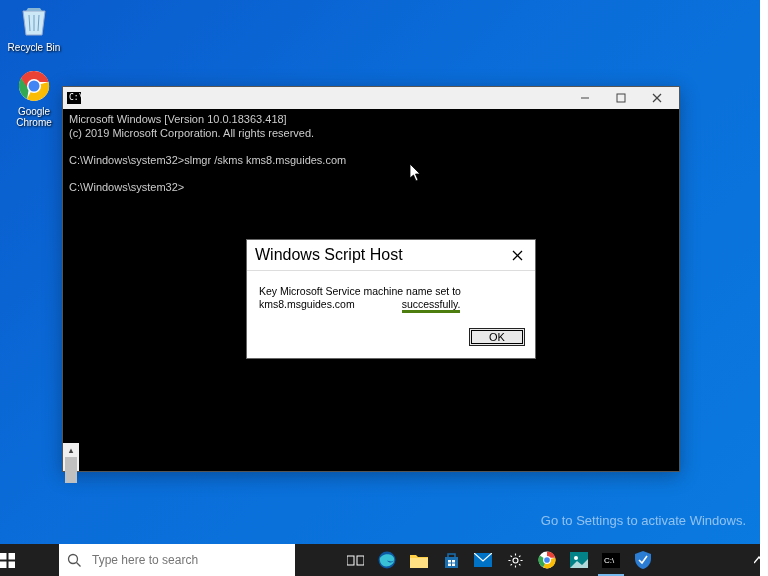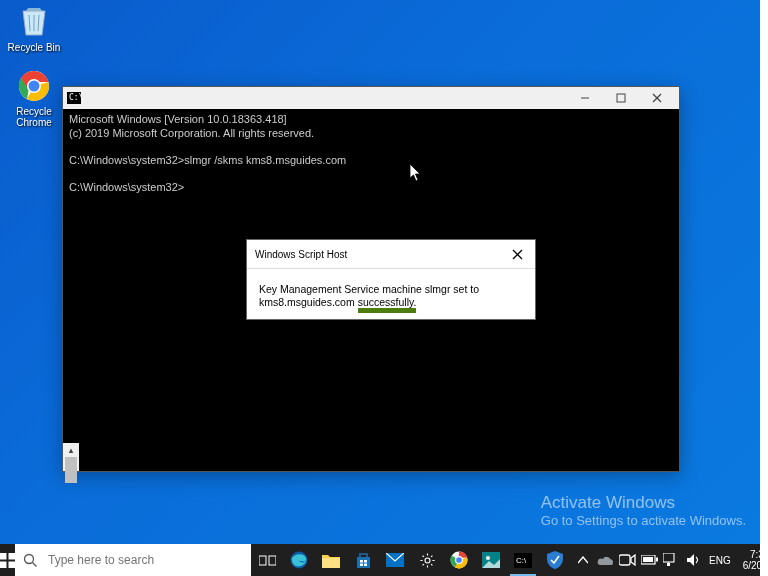--- a/index.html
+++ b/index.html
@@ -54,42 +54,43 @@
   #cursor { position: absolute; left: 410px; top: 164px; width: 12px; height: 18px; pointer-events:none; z-index: 100; }
 
   
   #dlg {
     position: absolute; left: 246px; top: 239px; width: 290px;
     border: 1px solid #666; background: #fff;
     box-shadow: 3px 3px 12px rgba(0,0,0,0.45);
     z-index: 50;
   }
   #dlg-title {
-    padding: 6px 8px; font-size: 10px; font-weight: 500;
+    padding: 6px 8px; font-size: 16px; font-weight: 500;
     display: flex; align-items: center; border-bottom: 1px solid #ddd; background: #fff;
   }
   #dlg-title .sp { flex: 1; }
   #dlg-close { width:20px;height:16px;display:flex;align-items:center;justify-content:center;
     font-size:13px;color:#333;cursor:pointer;border:1px solid transparent;}
   #dlg-body { padding: 14px 12px 10px; font-size: 10.5px; color: #000; line-height: 13px; }
-  #dlg-body .underline { border-bottom: 5px solid #4d7c0f; }
+  #dlg-body .underline { border-bottom: 3px solid #4d7c0f; margin-left: 44px; }
   #dlg-btns { padding: 6px 10px 12px; text-align: right; }
   #dlg-ok { min-width: 56px; padding: 2px 14px; font-size: 11px; border: 1px solid #222;
     background: #e9e9e9; cursor: pointer; outline: 1px solid #000; outline-offset: -3px;}
 
   
   #watermark { position: absolute; right: 14px; bottom: 48px; text-align: left; color: rgba(255,255,255,0.55); }
   #watermark .l1 { font-size: 17px; font-weight: 400; }
   #watermark .l2 { font-size: 13px; }
 
   
   #taskbar {
     position: absolute; left:0; right:0; bottom:0; height: 32px;
     background: #1f1f1f; display: flex; align-items: stretch; color: #fff;
     font-size: 11px;
+    gap: 44px;
   }
   #start { width: 36px; display:flex;align-items:center;justify-content:center; cursor:pointer;}
   #search { flex: 0 0 236px; background:#fff; display:flex; align-items:center; color:#555;
     font-size:12px; padding: 0 8px; gap: 10px; }
   #search .ic { color:#333; }
   #search input { border:none; outline:none; font-size:12px; flex:1; color:#555; font-family: inherit;}
   #tb-mid { display:flex; align-items:stretch; }
   .tb-item { width: 32px; display:flex;align-items:center;justify-content:center; cursor:pointer; position:relative;}
   .tb-item.active::after { content:""; position:absolute; left:3px; right:3px; bottom:0; height:2px; background:#76b9ed; }
   #tb-spacer { flex: 1; }
@@ -121,21 +122,21 @@
       <svg width="32" height="32" viewBox="0 0 32 32">
           <circle cx="16" cy="16" r="15" fill="#fff"></circle>
           <path d="M16 1 A15 15 0 0 1 30.6 12 L16 12 Z" fill="#ea4335"></path>
           <path d="M30.6 12 A15 15 0 0 1 9 29 L16 16 L30.6 12 Z" fill="#fbbc05"></path>
           <path d="M9 29 A15 15 0 0 1 3 8 L11 18 Z" fill="#34a853"></path>
           <path d="M3 8 A15 15 0 0 1 16 1 L16 12 L9 17 Z" fill="#ea4335"></path>
           <circle cx="16" cy="16" r="7" fill="#fff"></circle>
           <circle cx="16" cy="16" r="5.5" fill="#4285f4"></circle>
         </svg>
     </div>
-    <div class="lbl">Recycle Chrome</div>
+    <div class="lbl">Google Chrome</div>
   </div>
 
 
   <div id="cmd">
     <div id="cmd-title">
       <div class="ic">C:\</div>
       <div class="sp"></div>
       <div class="winbtn">
         <svg width="10" height="10">
             <line x1="1" y1="5" x2="9" y2="5" stroke="#444" stroke-width="1"></line>
@@ -181,26 +182,28 @@
       <span>Windows Script Host</span>
       <div class="sp"></div>
       <div id="dlg-close">
         <svg width="11" height="11">
             <line x1="1" y1="1" x2="10" y2="10" stroke="#000" stroke-width="1.3"></line>
             <line x1="10" y1="1" x2="1" y2="10" stroke="#000" stroke-width="1.3"></line>
           </svg>
       </div>
     </div>
     <div id="dlg-body">
-      <span>Key Management Service machine slmgr set to kms8.msguides.com </span><span class="underline">successfully.</span>
+      <span>Key Microsoft Service machine name set to kms8.msguides.com </span><span class="underline">successfully.</span>
+    </div>
+    <div id="dlg-btns">
+      <button id="dlg-ok">OK</button>
     </div>
   </div>
 
   <div id="watermark">
-    <div class="l1">Activate Windows</div>
     <div class="l2">Go to Settings to activate Windows.</div>
   </div>
 
   <div id="taskbar">
     <div id="start">
       <svg width="15" height="15" viewBox="0 0 15 15">
           <rect x="0" y="0" width="6.5" height="6.5" fill="#fff"></rect>
           <rect x="8.5" y="0" width="6.5" height="6.5" fill="#fff"></rect>
           <rect x="0" y="8.5" width="6.5" height="6.5" fill="#fff"></rect>
           <rect x="8.5" y="8.5" width="6.5" height="6.5" fill="#fff"></rect>

